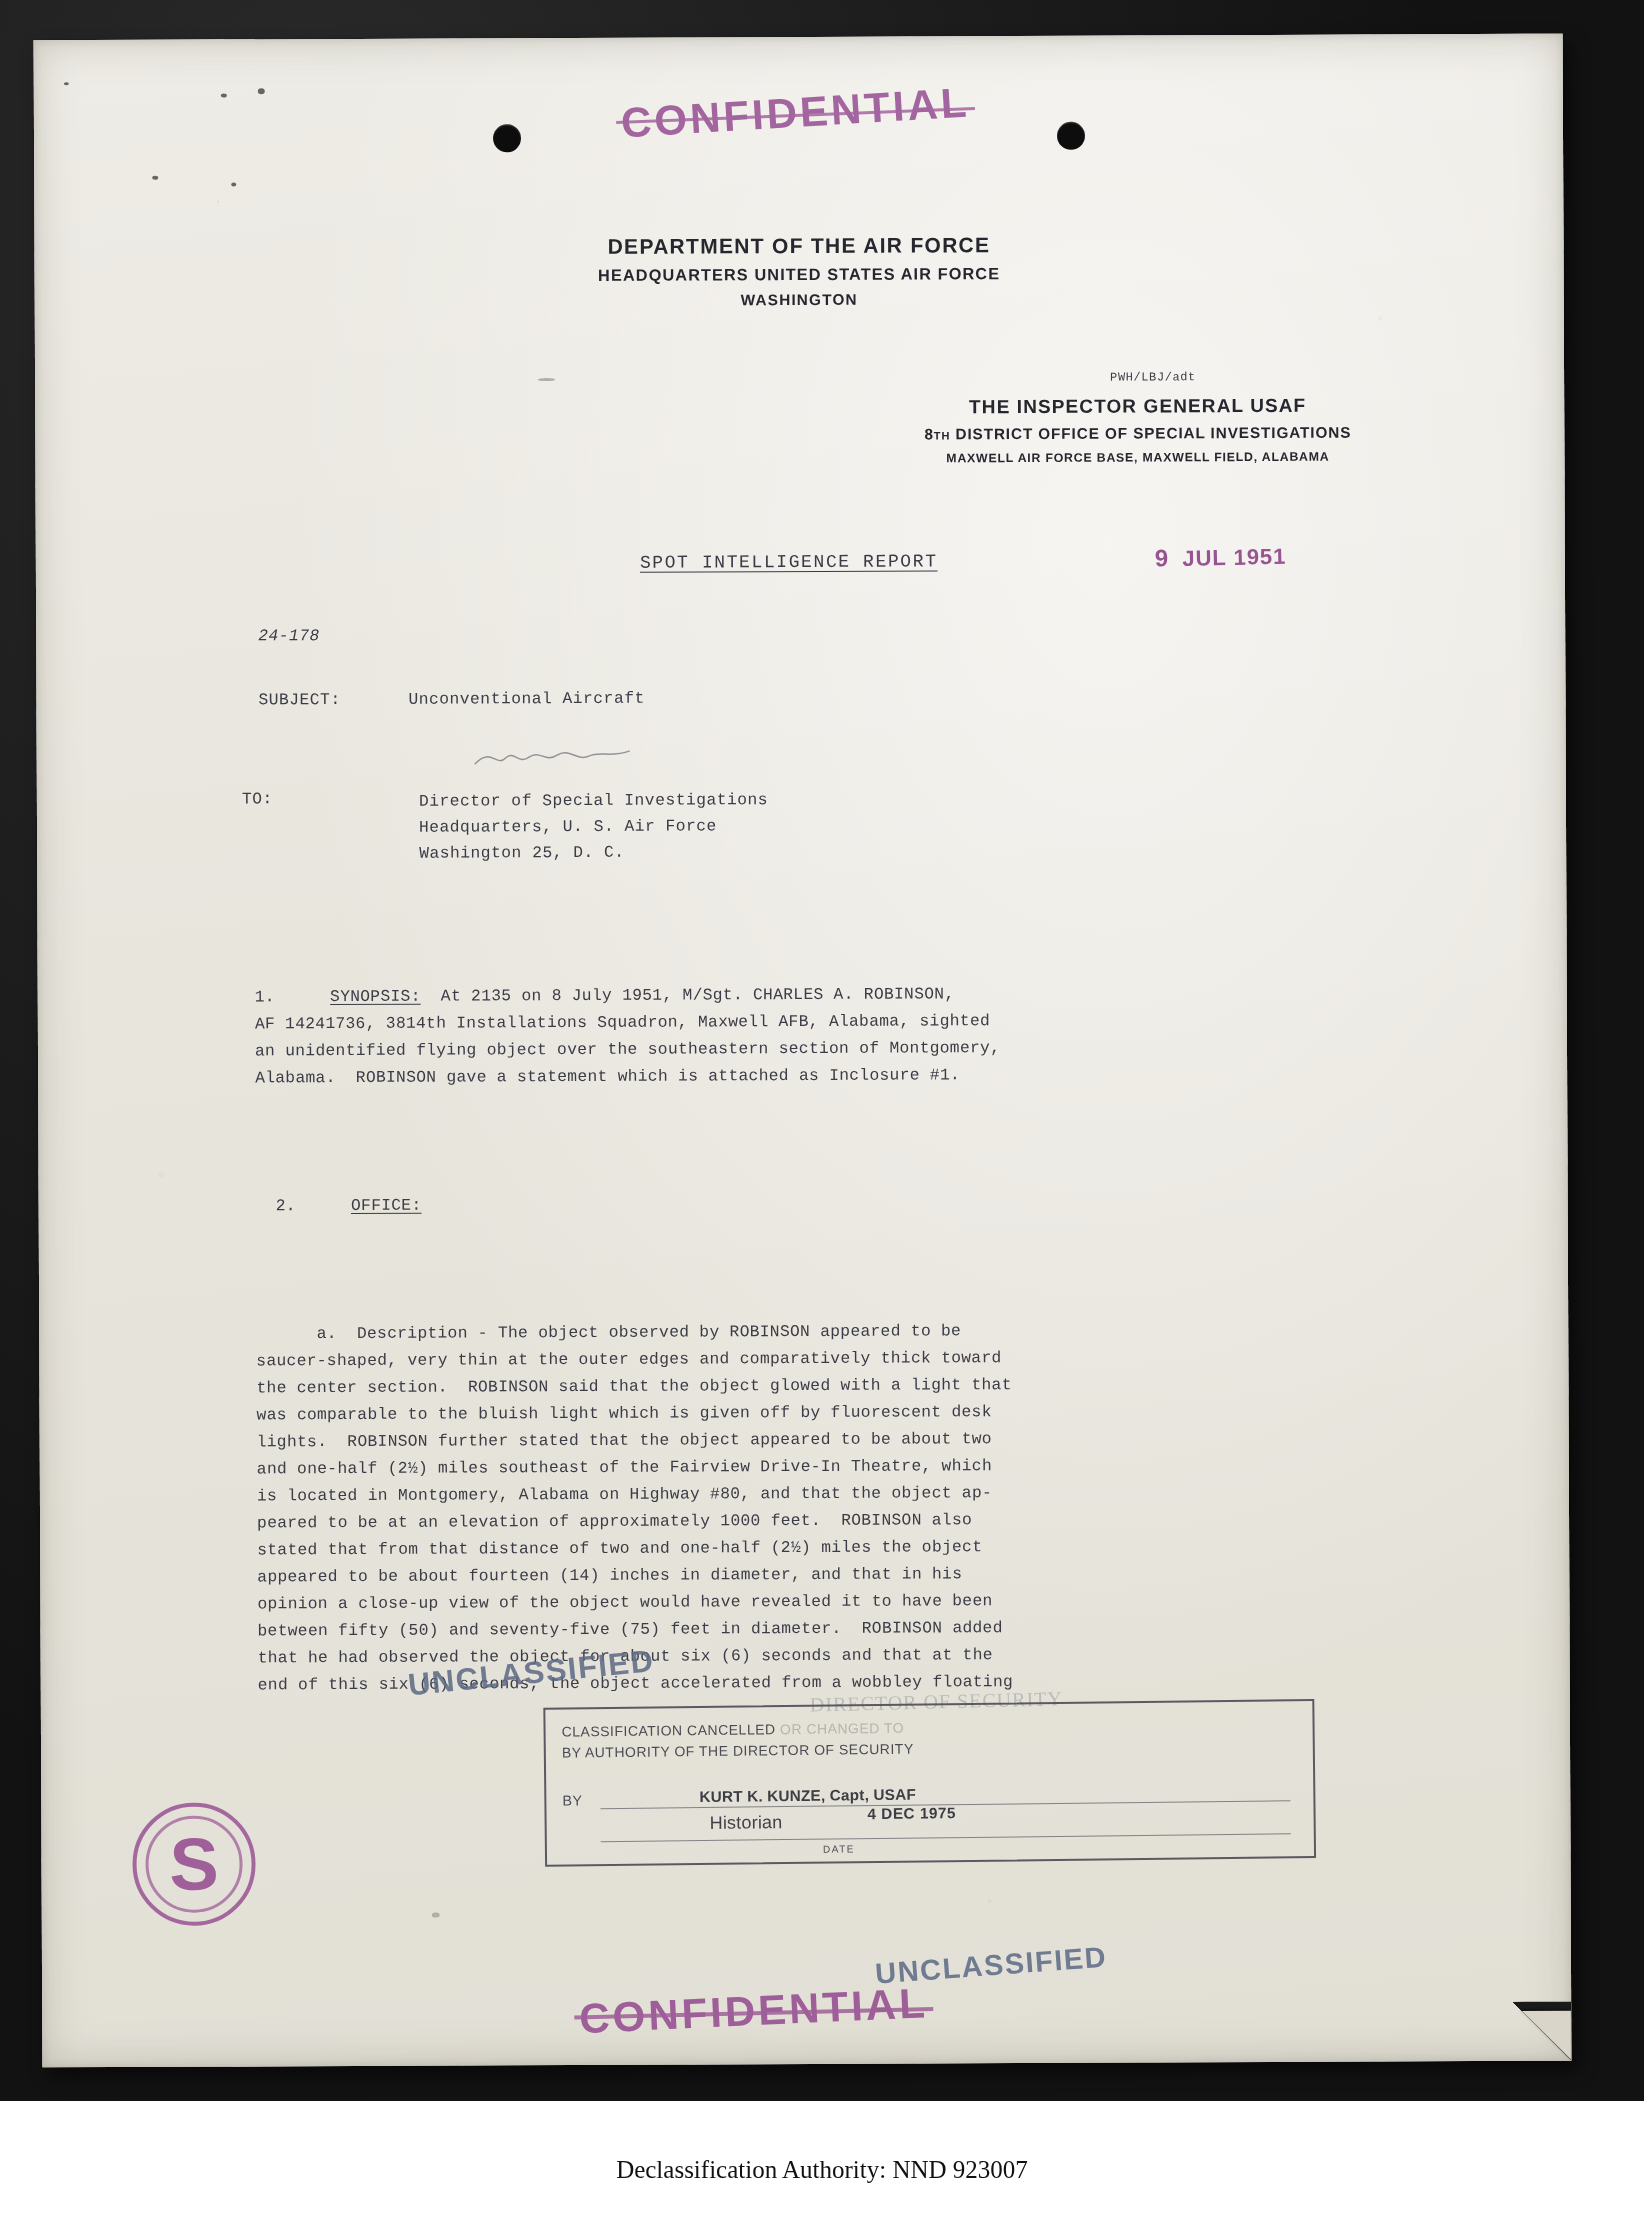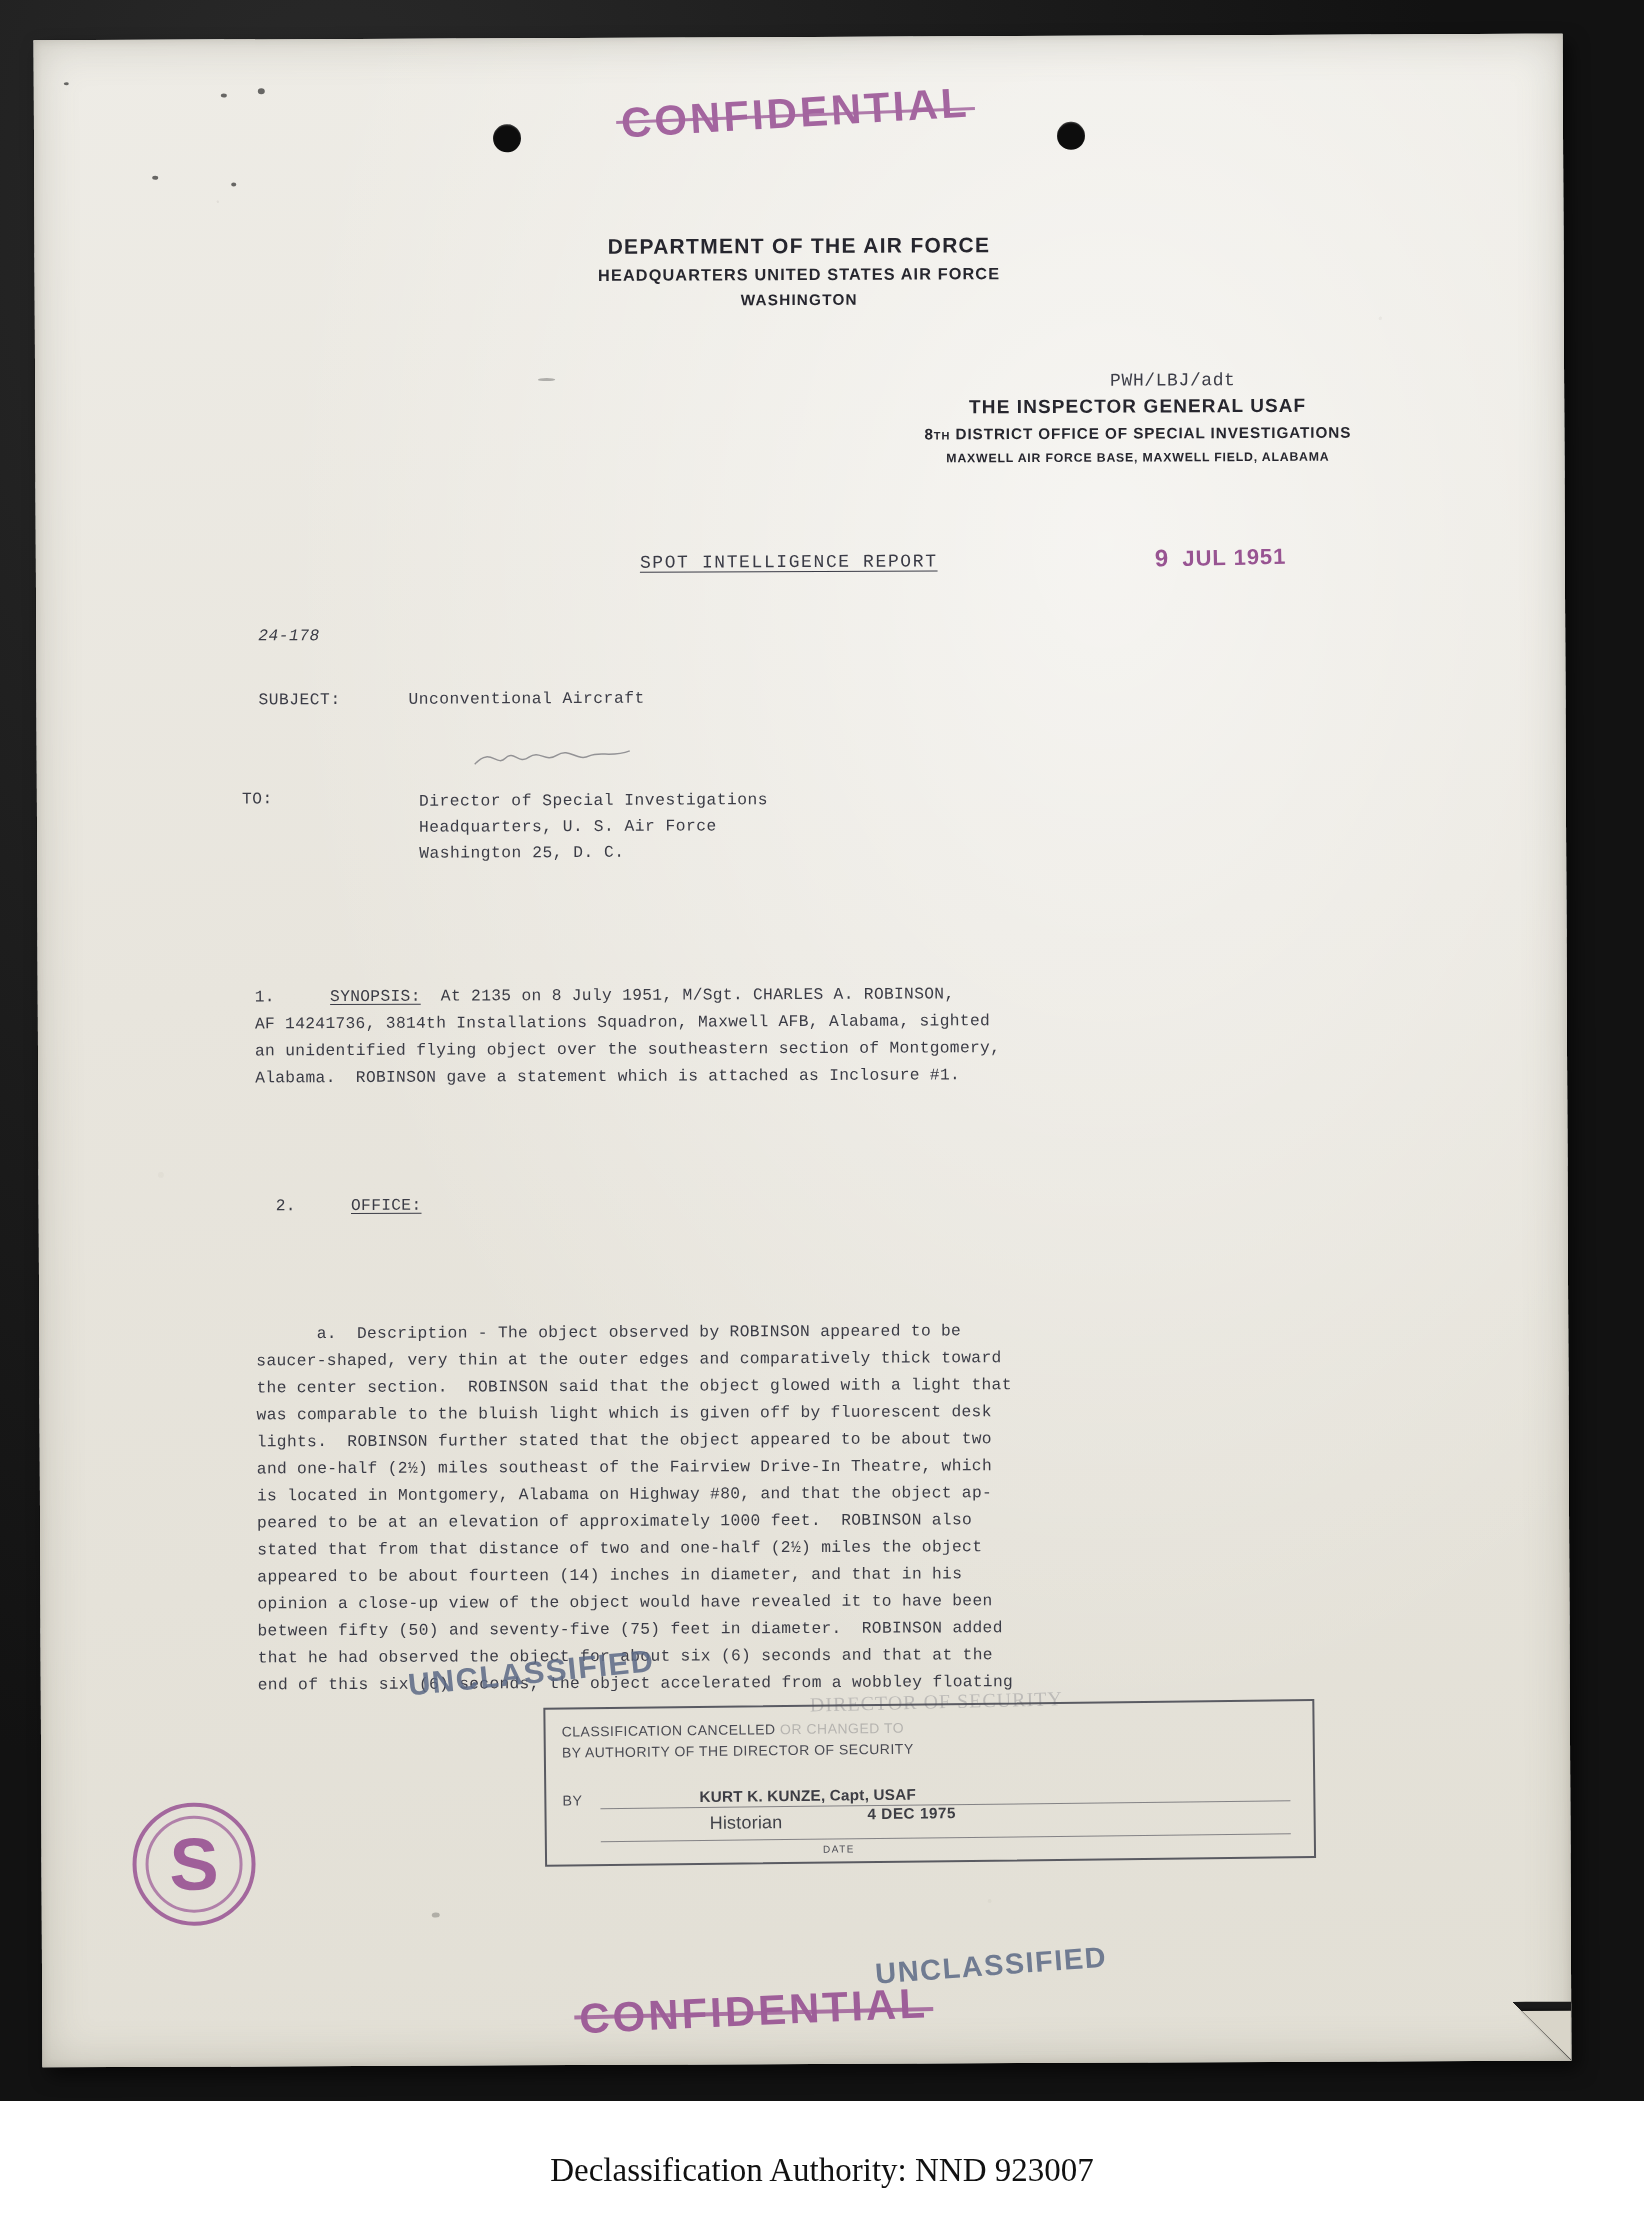--- a/index.html
+++ b/index.html
@@ -125,21 +125,21 @@
     font-weight: 700;
     letter-spacing: 1.2px;
     margin-top: 7px;
   }
 
   #routing {
     position: absolute;
     left: 1075px;
     top: 335px;
     font-family: "Liberation Mono", monospace;
-    font-size: 18px;
+    font-size: 12px;
     color: #3d3e48;
     letter-spacing: 0.6px;
   }
 
   #office-block {
     position: absolute;
     left: 740px;
     right: 64px;
     top: 360px;
     text-align: center;
@@ -406,21 +406,21 @@
     top: 2101px;
     width: 1644px;
     height: 138px;
     background: #ffffff;
     display: flex;
     align-items: center;
     justify-content: center;
   }
   #caption .text {
     font-family: "Liberation Serif", serif;
-    font-size: 33px;
+    font-size: 25px;
     color: #111111;
   }
 </style>
 </head>
 <body>
 
 <div id="scan-backdrop"></div>
 
 <div id="paper">
   <div class="grain"></div>

